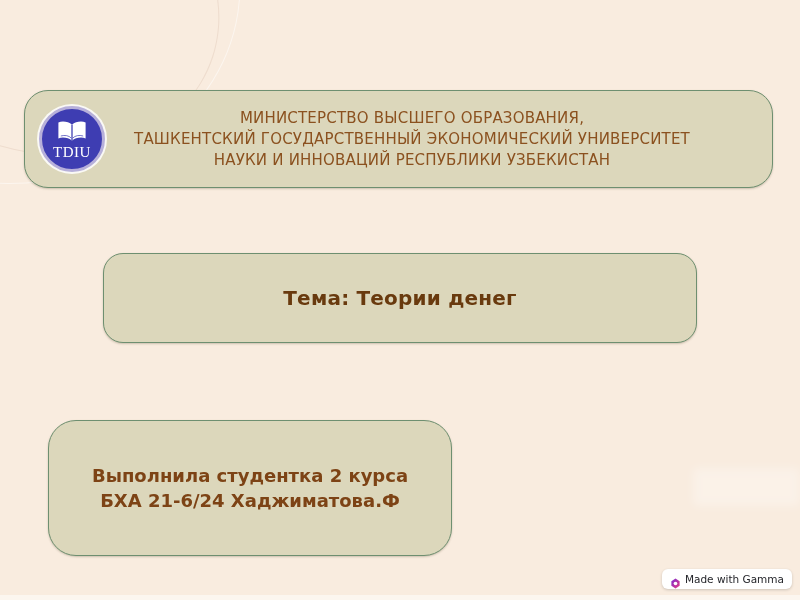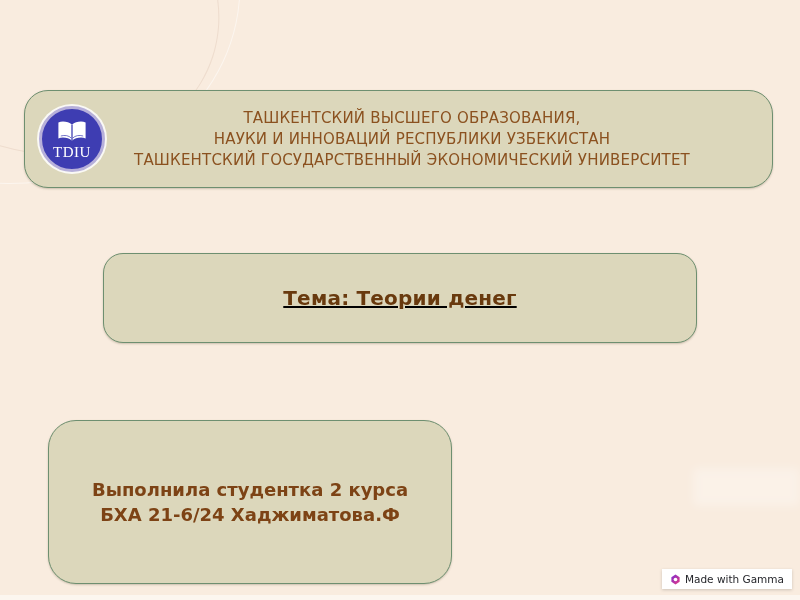--- a/index.html
+++ b/index.html
@@ -67,45 +67,44 @@
   .logo svg { display: block; margin-top: 2px; }
   .logo-text {
     font-family: "Liberation Serif", "DejaVu Serif", serif;
     color: #ffffff; font-size: 15px; line-height: 15px;
     letter-spacing: 0.5px; margin-top: 1px;
   }
 
   .title-card {
     left: 103px; top: 253px; width: 594px; height: 90px;
     border-radius: 20px;
-    text-decoration: underline;
   }
   .title-card h1 {
     margin: 0;
     font-size: 20px; font-weight: bold;
     color: #693a0e;
     letter-spacing: 0.2px;
   }
 
   .credits-card {
-    left: 48px; top: 420px; width: 404px; height: 164px;
+    left: 48px; top: 420px; width: 404px; height: 136px;
     border-radius: 28px;
     flex-direction: column;
   }
   .credits-card div {
     font-size: 18px; font-weight: bold; line-height: 25px;
     color: #7d4315; text-align: center; white-space: nowrap;
   }
 
   .gamma-badge {
     position: absolute; right: 8px; bottom: 11px;
     height: 20px; padding: 0 8px;
-    background: #ffffff; border-radius: 0;
+    background: #ffffff; border-radius: 6px;
     box-shadow: 0 1px 3px rgba(0,0,0,0.18);
-    display: flex; align-items: center; gap: 4px;
+    display: flex; align-items: flex-end; gap: 4px;
     cursor: pointer;
   }
   .gamma-badge span {
     font-size: 10.5px; color: #24252a; line-height: 20px;
     font-family: "DejaVu Sans", sans-serif;
   }
 </style>
 </head>
 <body>
 
@@ -120,23 +119,23 @@
     <div class="logo">
       <svg viewBox="0 0 40 30" width="32" height="24" aria-hidden="true">
         <path d="M20 6 C16 2 8 1 3 3 L3 23 C8 21 16 22 20 26 C24 22 32 21 37 23 L37 3 C32 1 24 2 20 6 Z" fill="#ffffff"></path>
         <path d="M20 6 L20 26" stroke="#3e3db2" stroke-width="1.6" fill="none"></path>
         <path d="M6 20 C11 18.5 16 19.5 19 22.5" stroke="#3e3db2" stroke-width="0.9" fill="none"></path>
         <path d="M34 20 C29 18.5 24 19.5 21 22.5" stroke="#3e3db2" stroke-width="0.9" fill="none"></path>
       </svg>
       <div class="logo-text">TDIU</div>
     </div>
     <div class="header-text">
-      <div>ТАШКЕНТСКИЙ ВЫСШЕГО ОБРАЗОВАНИЯ,</div>
+      <div>МИНИСТЕРСТВО ВЫСШЕГО ОБРАЗОВАНИЯ,</div>
+      <div>ТАШКЕНТСКИЙ ГОСУДАРСТВЕННЫЙ ЭКОНОМИЧЕСКИЙ УНИВЕРСИТЕТ</div>
       <div>НАУКИ И ИННОВАЦИЙ РЕСПУБЛИКИ УЗБЕКИСТАН</div>
-      <div>ТАШКЕНТСКИЙ ГОСУДАРСТВЕННЫЙ ЭКОНОМИЧЕСКИЙ УНИВЕРСИТЕТ</div>
     </div>
   </div>
 
   <div class="card title-card">
     <h1>Тема: Теории денег</h1>
   </div>
 
   <div class="card credits-card">
     <div>Выполнила студентка 2 курса</div>
     <div>БХА 21-6/24 Хаджиматова.Ф</div>

